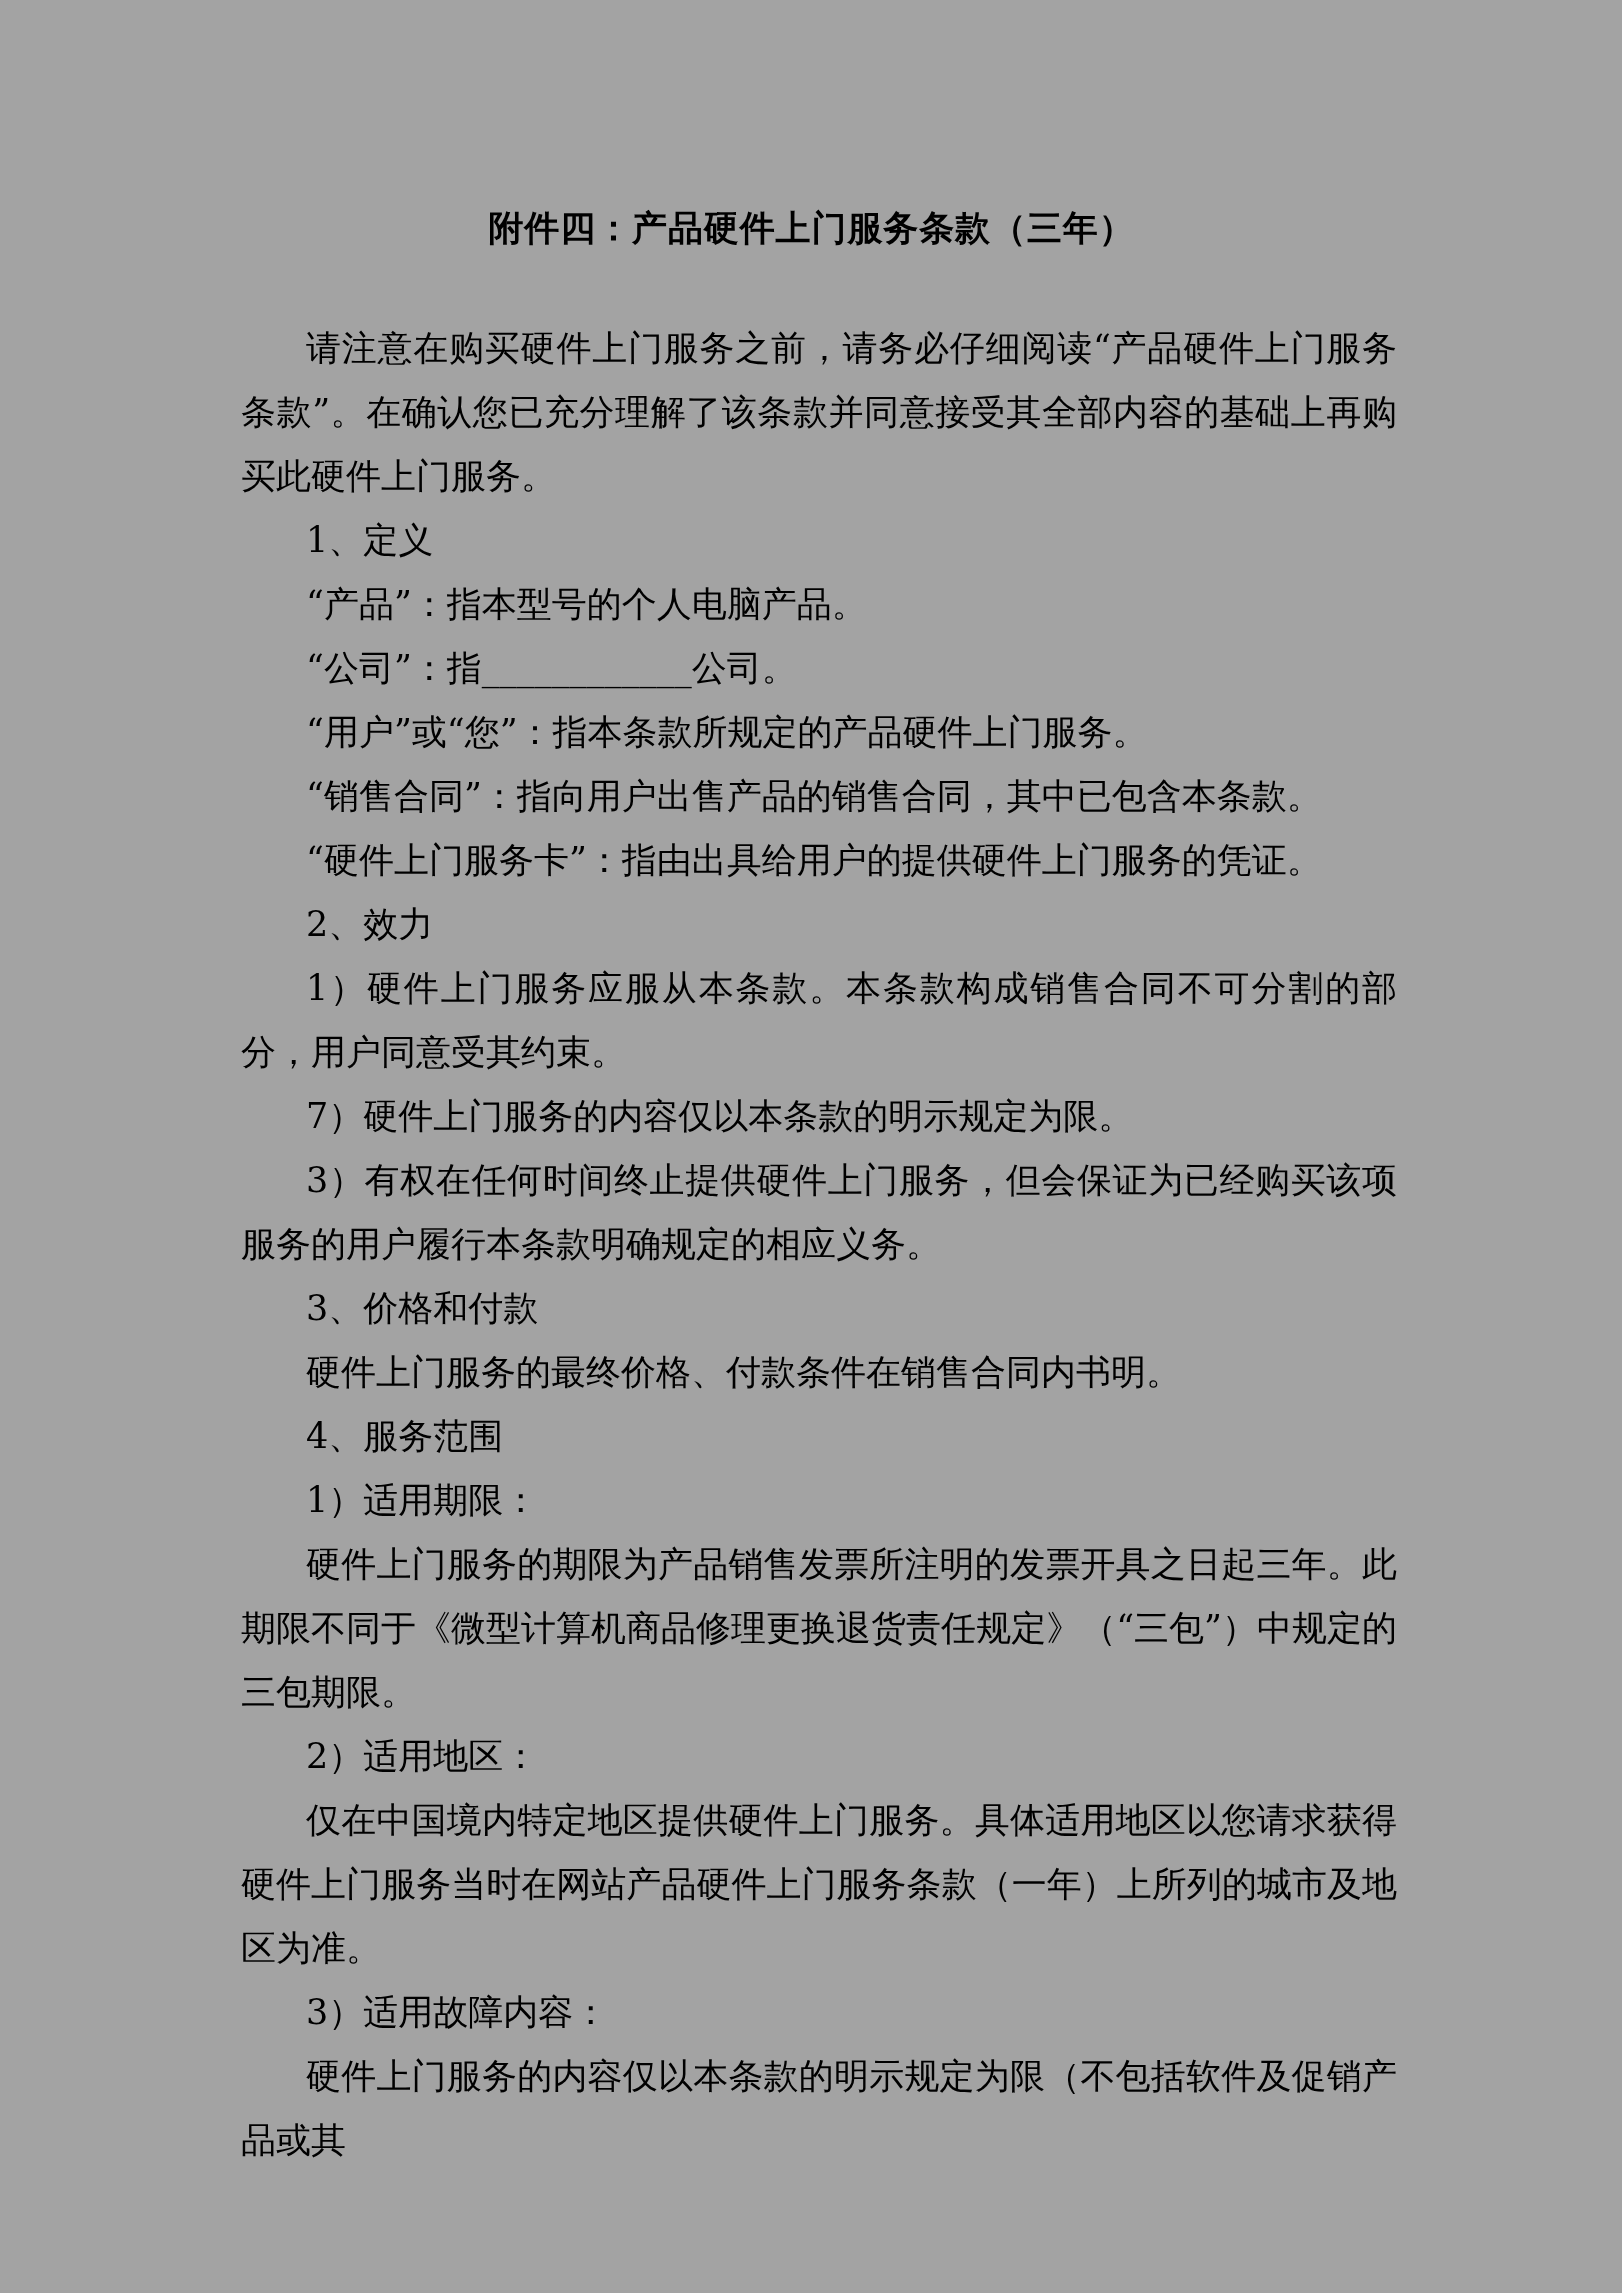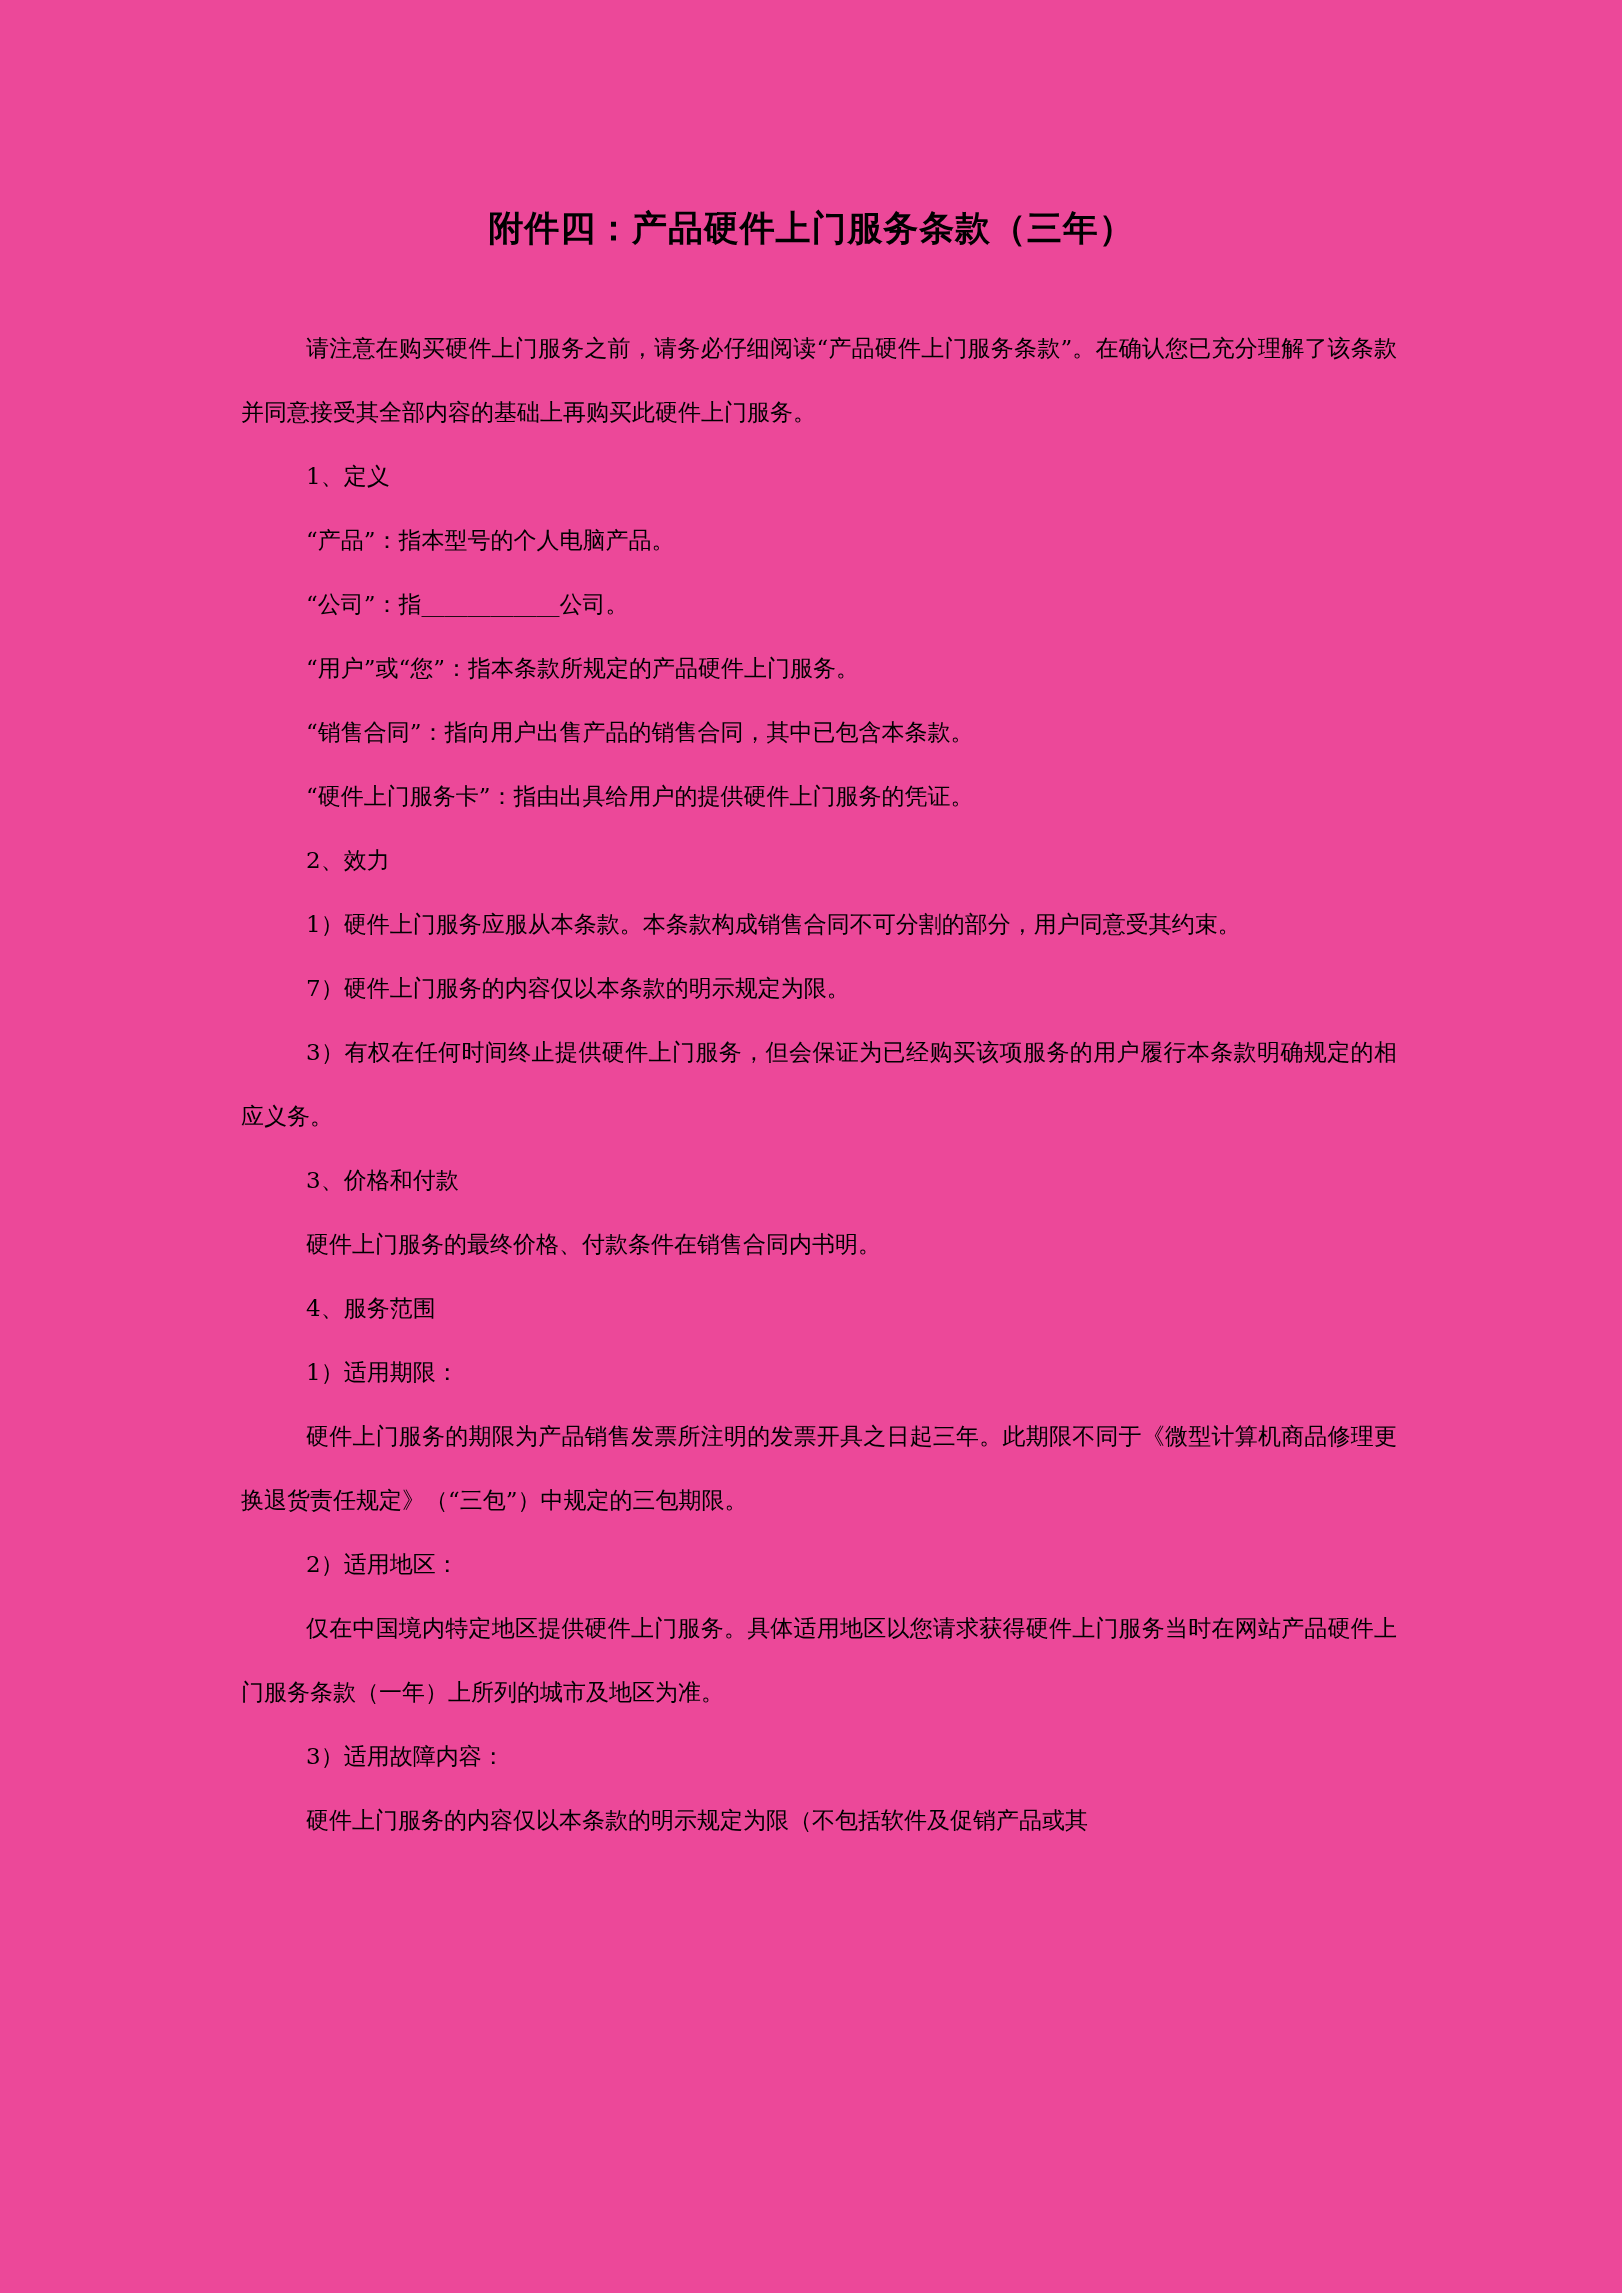--- a/index.html
+++ b/index.html
@@ -4,21 +4,21 @@
 <style>
   html, body {
     margin: 0;
     padding: 0;
     background: #e8e8e8;
   }
   .page {
     position: relative;
     width: 1623px;
     height: 2294px;
-    background: #ec4899;
+    background: #a3a3a3;
     overflow: hidden;
     font-family: "DejaVu Serif", "Liberation Serif", serif;
     color: #000000;
   }
   .doc-title {
     position: absolute;
     top: 196px;
     left: 0;
     width: 100%;
     text-align: center;
@@ -29,21 +29,21 @@
     letter-spacing: 0.9px;
   }
   .content {
     position: absolute;
     top: 316px;
     left: 241px;
     width: 1156px;
   }
   .content p {
     margin: 0;
-    font-size: 23px;
+    font-size: 35px;
     line-height: 64px;
     text-align: justify;
     text-indent: 65px;
     word-break: break-all;
   }
 </style>
 </head>
 <body>
 
 <div class="page">

